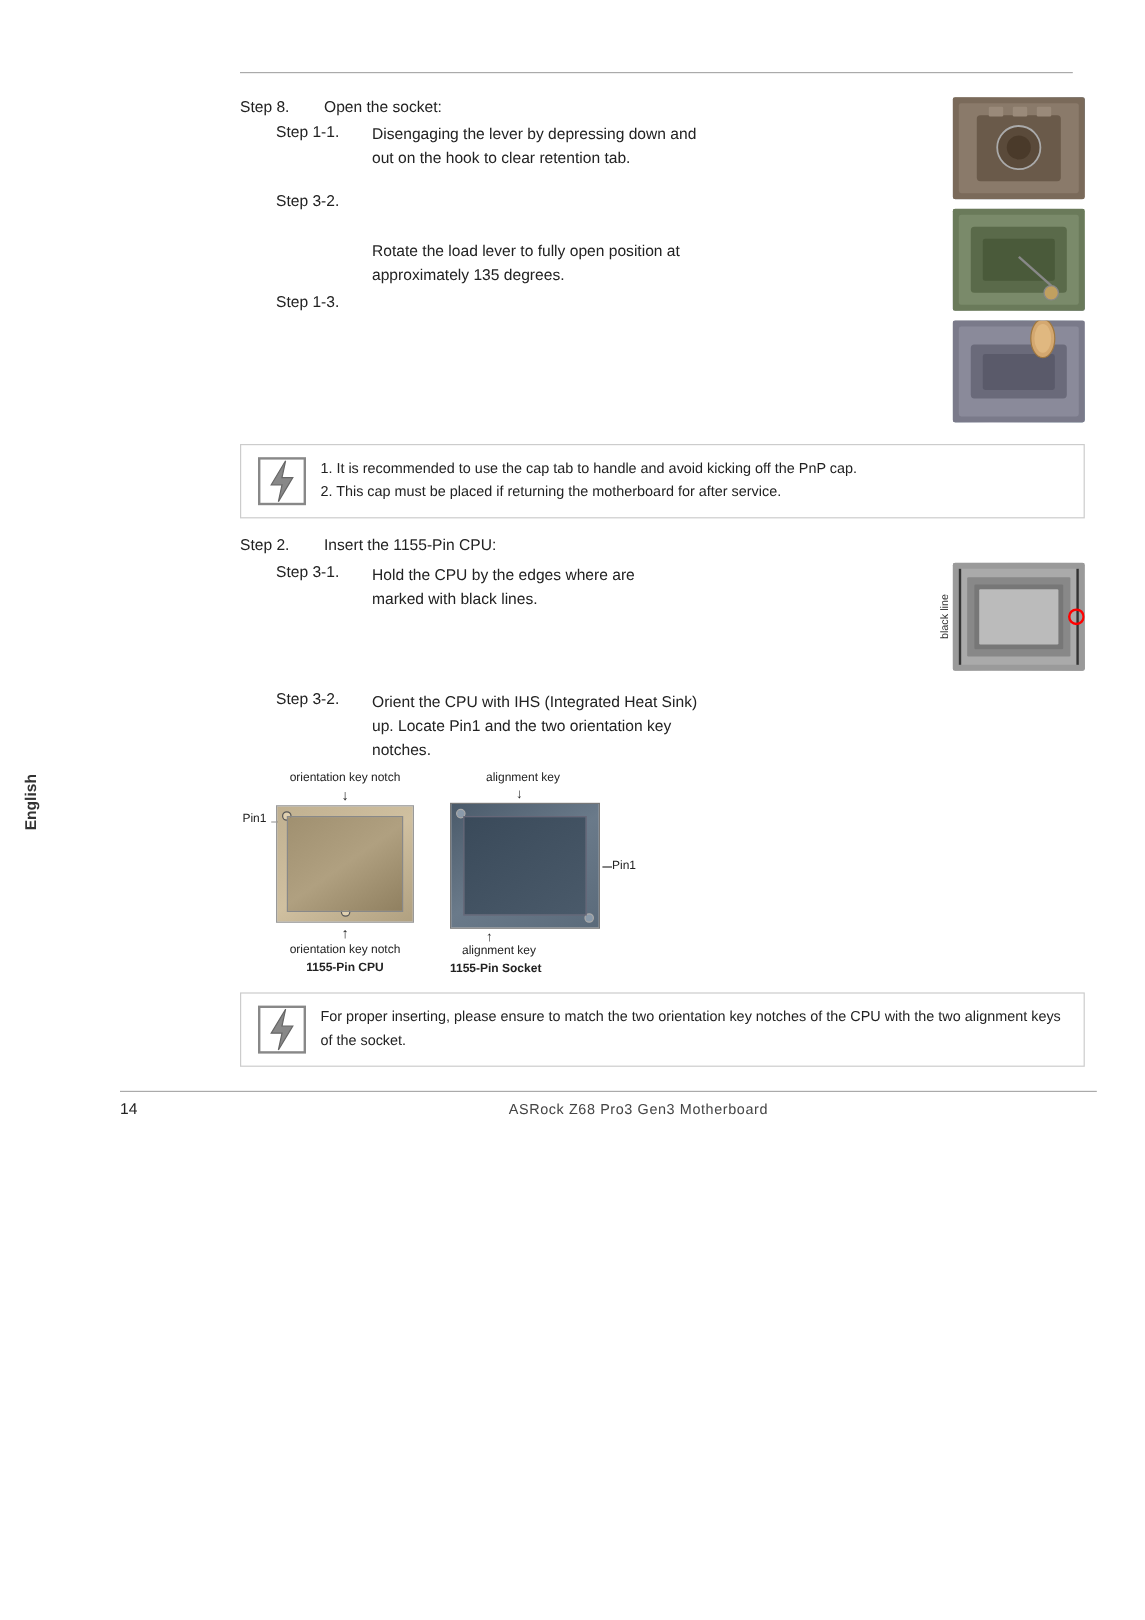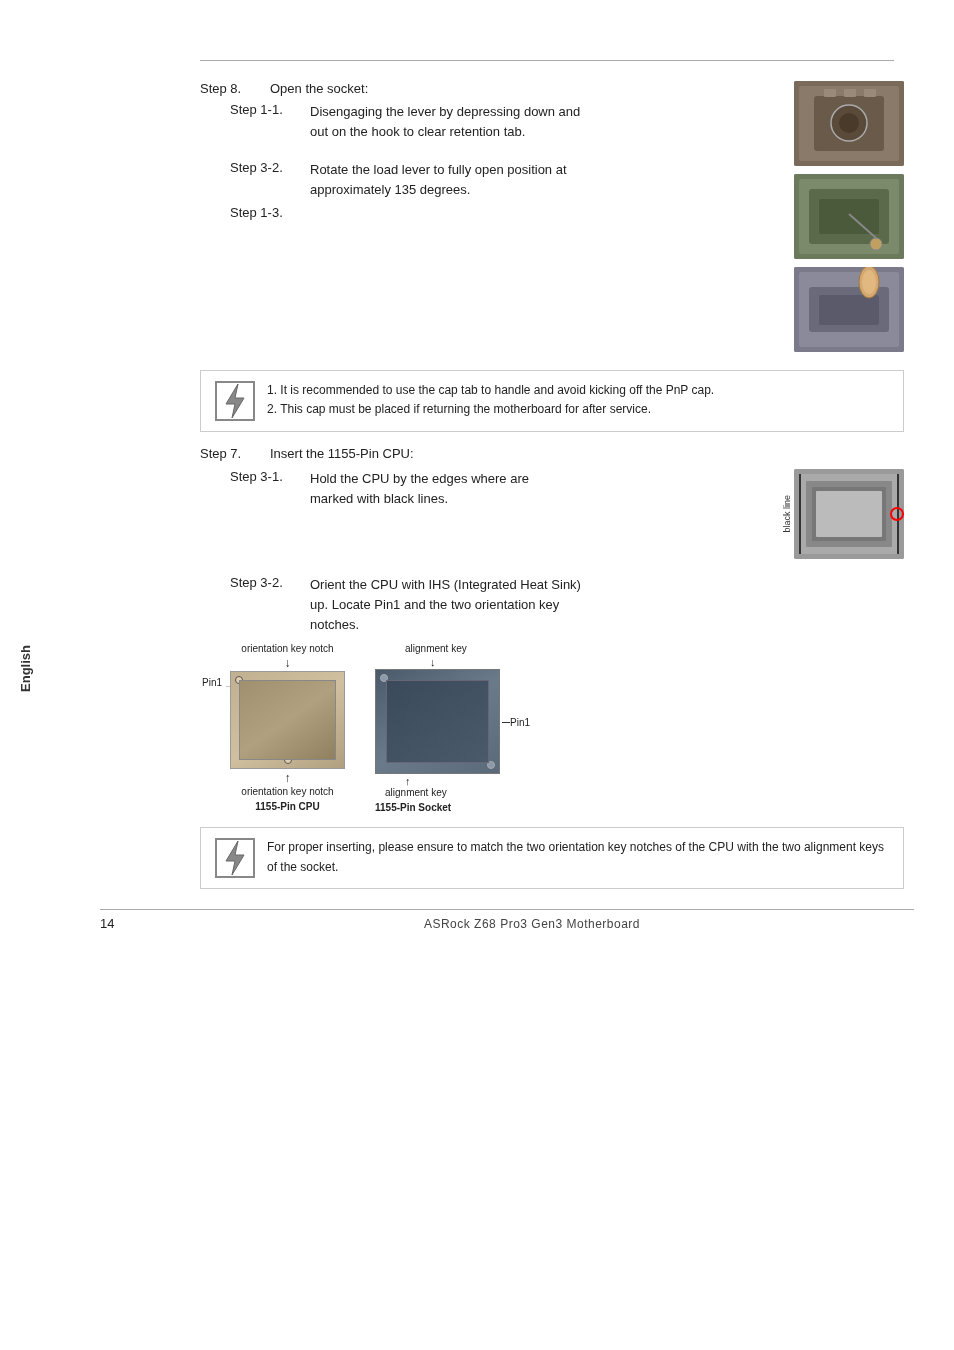--- a/index.html
+++ b/index.html
@@ -217,21 +217,21 @@
             <span style="font-size: 13px;">Open the socket:</span>
           </div>
 
           <div style="display: flex; align-items: flex-start; margin-bottom: 6px; margin-left: 30px;">
             <span style="min-width: 80px; font-size: 13px; flex-shrink: 0;">Step 1-1.</span>
             <span style="font-size: 13px; line-height: 1.55; max-width: 280px;">Disengaging the lever by depressing down and out on the hook to clear retention tab.</span>
           </div>
 
           <div style="display: flex; align-items: flex-start; margin-bottom: 4px; margin-left: 30px; margin-top: 18px;">
             <span style="min-width: 80px; font-size: 13px; flex-shrink: 0;">Step 3-2.</span>
-            <span style="font-size: 13px; line-height: 1.55; max-width: 280px;">Rotate the load lever to fully open position at approximately 135 degrees.</span>
+            <span style="font-size: 13px; line-height: 1.55; max-width: 280px; margin-top: 39px;">Rotate the load lever to fully open position at approximately 135 degrees.</span>
           </div>
 
           <div style="display: flex; align-items: flex-start; margin-bottom: 4px; margin-left: 30px; gap: 36px;">
             <span style="min-width: 80px; font-size: 13px; flex-shrink: 0;">Step 1-3.</span>
           </div>
         </div>
 
         <div style="display: flex; flex-direction: column; gap: 8px; align-items: flex-end; margin-left: 10px;">
 
           <div class="img-box img-box-sm img-socket1" style="width: 110px; height: 85px; border-radius: 2px;">
@@ -281,21 +281,21 @@
         </svg>
       </div>
       <div>
         <div class="note-text">1. It is recommended to use the cap tab to handle and avoid kicking off the PnP cap.</div>
         <div class="note-text">2. This cap must be placed if returning the motherboard for after service.</div>
       </div>
     </div>
 
     <div class="step-block" style="margin-top: 10px;">
       <div style="display: flex; align-items: flex-start; margin-bottom: 8px;">
-        <span style="min-width: 70px; font-size: 13px;">Step 7.</span>
+        <span style="min-width: 70px; font-size: 13px;">Step 2.</span>
         <span style="font-size: 13px;">Insert the 1155-Pin CPU:</span>
       </div>
 
       <div style="display: flex; align-items: flex-start; margin-left: 30px; margin-bottom: 16px;">
         <div style="flex: 1;">
           <div style="display: flex; align-items: flex-start;">
             <span style="min-width: 80px; font-size: 13px; flex-shrink: 0;">Step 3-1.</span>
             <span style="font-size: 13px; line-height: 1.55; max-width: 220px;">Hold the CPU by the edges where are marked with black lines.</span>
           </div>
         </div>

